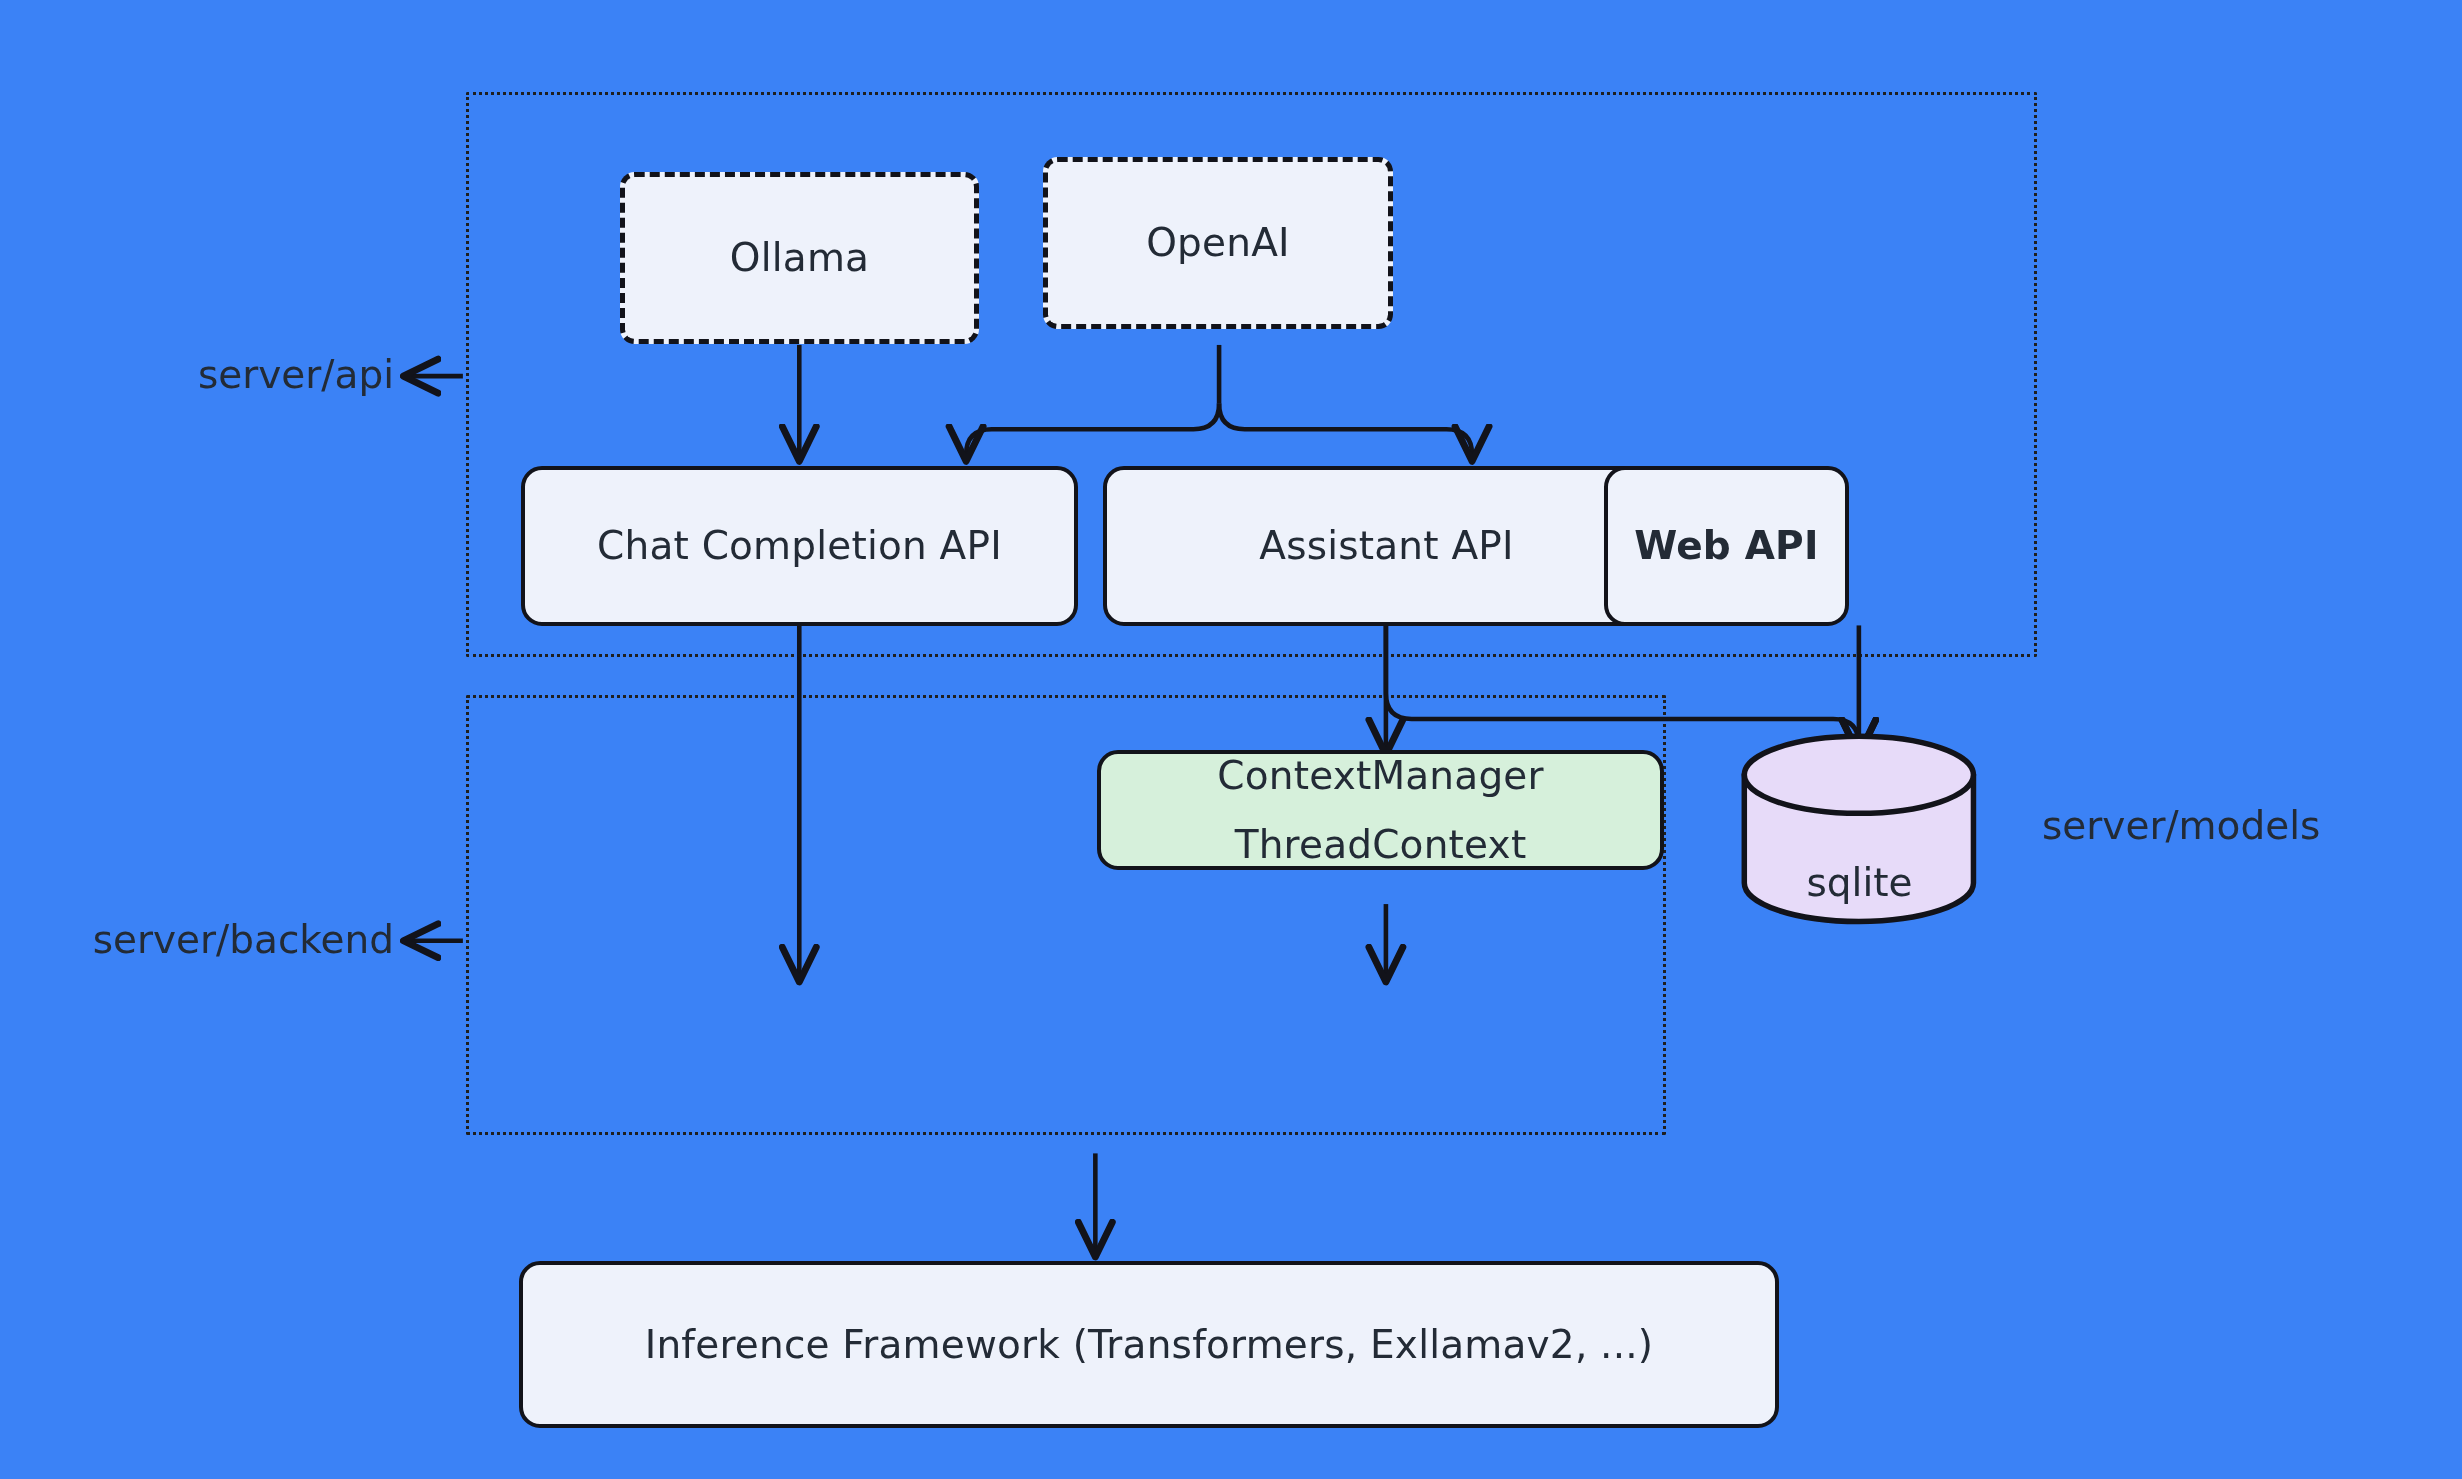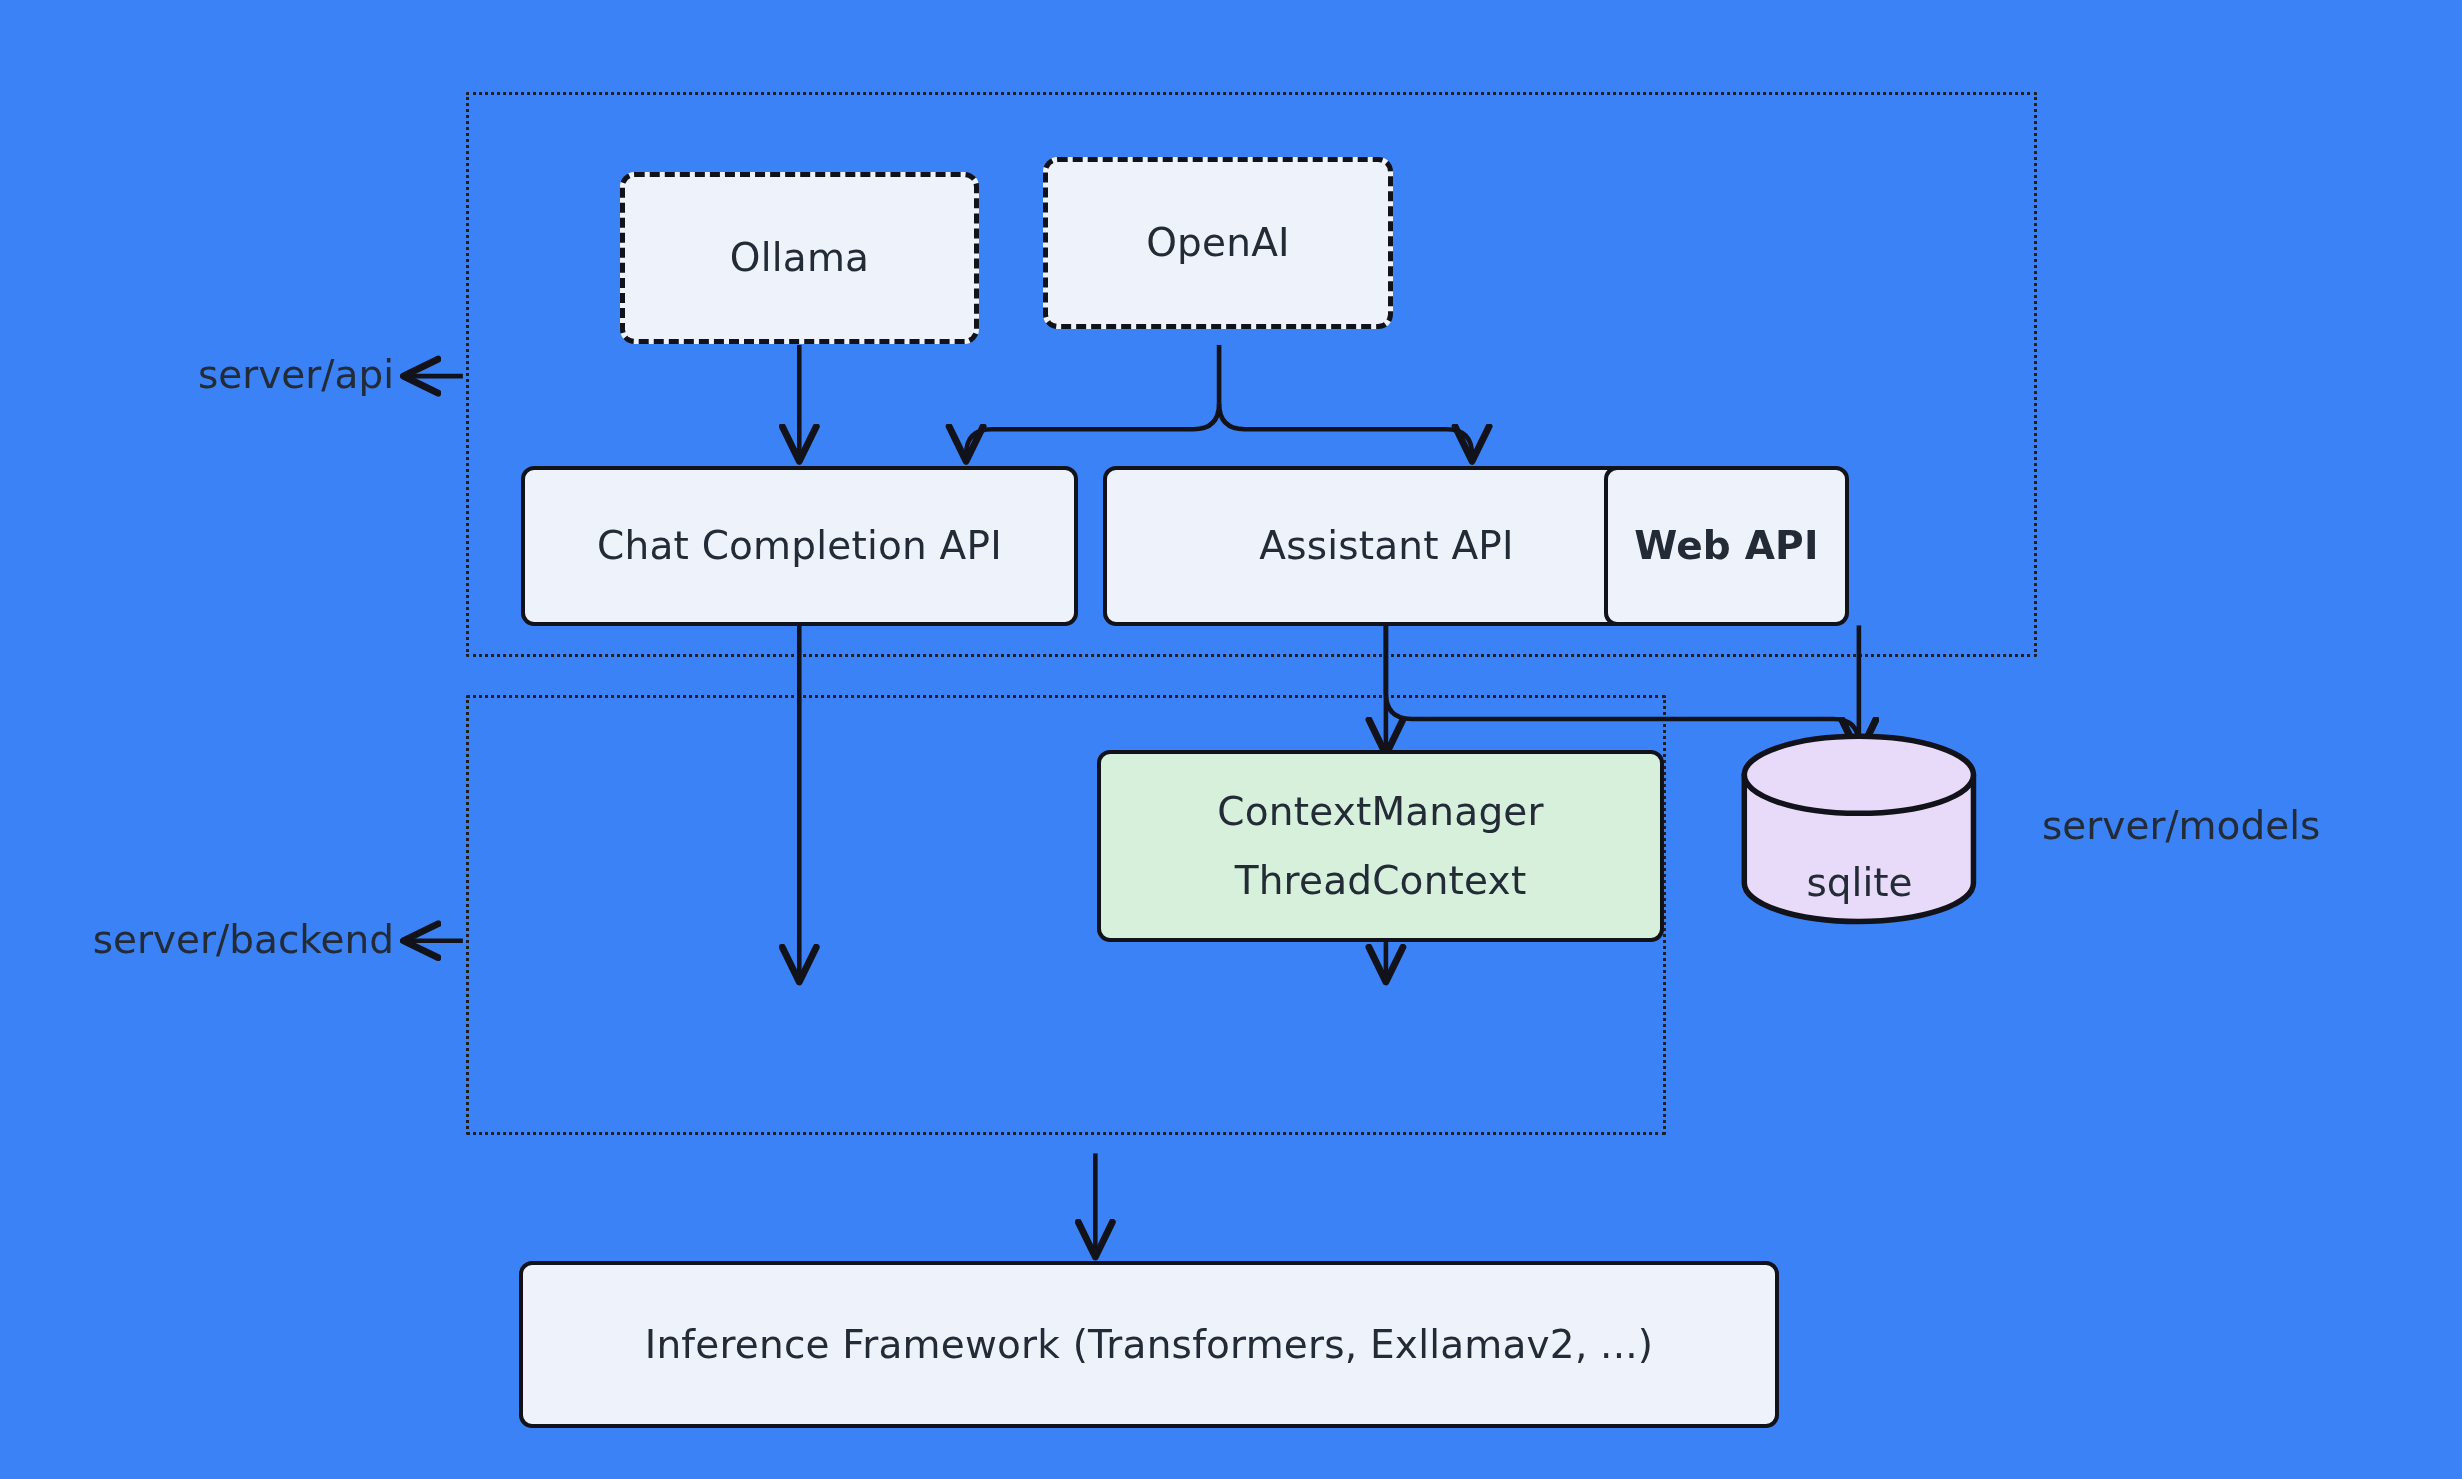--- a/index.html
+++ b/index.html
@@ -42,21 +42,21 @@
     box-sizing: border-box;
     display: flex;
     align-items: center;
     justify-content: center;
     text-align: center;
     color: #232b36;
     font-size: 39px;
     line-height: 1.28;
     letter-spacing: 0.2px;
     border: 4.6px solid #12131a;
-    border-radius: 13px;
+    border-radius: 21px;
     background: #eef2fb;
     padding: 3.7px 13px;
   }
   .node.dashed {
     border-style: dashed;
     border-width: 5.5px;
     border-radius: 14.7px;
   }
   .node.green  { background: #d6f0db; }
   .node.cream  { background: #fbeecb; }
@@ -144,21 +144,21 @@
   </div>
 
   <div class="node" style="left:1103px; top:466px; width:567px; height:160px;">
     <span>Assistant API</span>
   </div>
 
   <div class="node" style="left:1604px; top:466px; width:245px; height:160px;font-weight:bold;">
     <span>Web API</span>
   </div>
 
-  <div class="node green" style="left:1097px; top:750px; width:567px; height:192px; flex-direction:column;gap:19px;">
+  <div class="node green" style="left:1097px; top:750px; width:567px; height:120px; flex-direction:column;gap:19px;">
     <span>ContextManager</span>
     <span>ThreadContext</span>
   </div>
 
   <div class="cylinder" style="left:1745px; top:736px; width:229px; height:185px;">
     <span class="cyl-label">sqlite</span>
   </div>
 
 
   <div class="node" style="left:519px; top:1261px; width:1260px; height:167px;">

